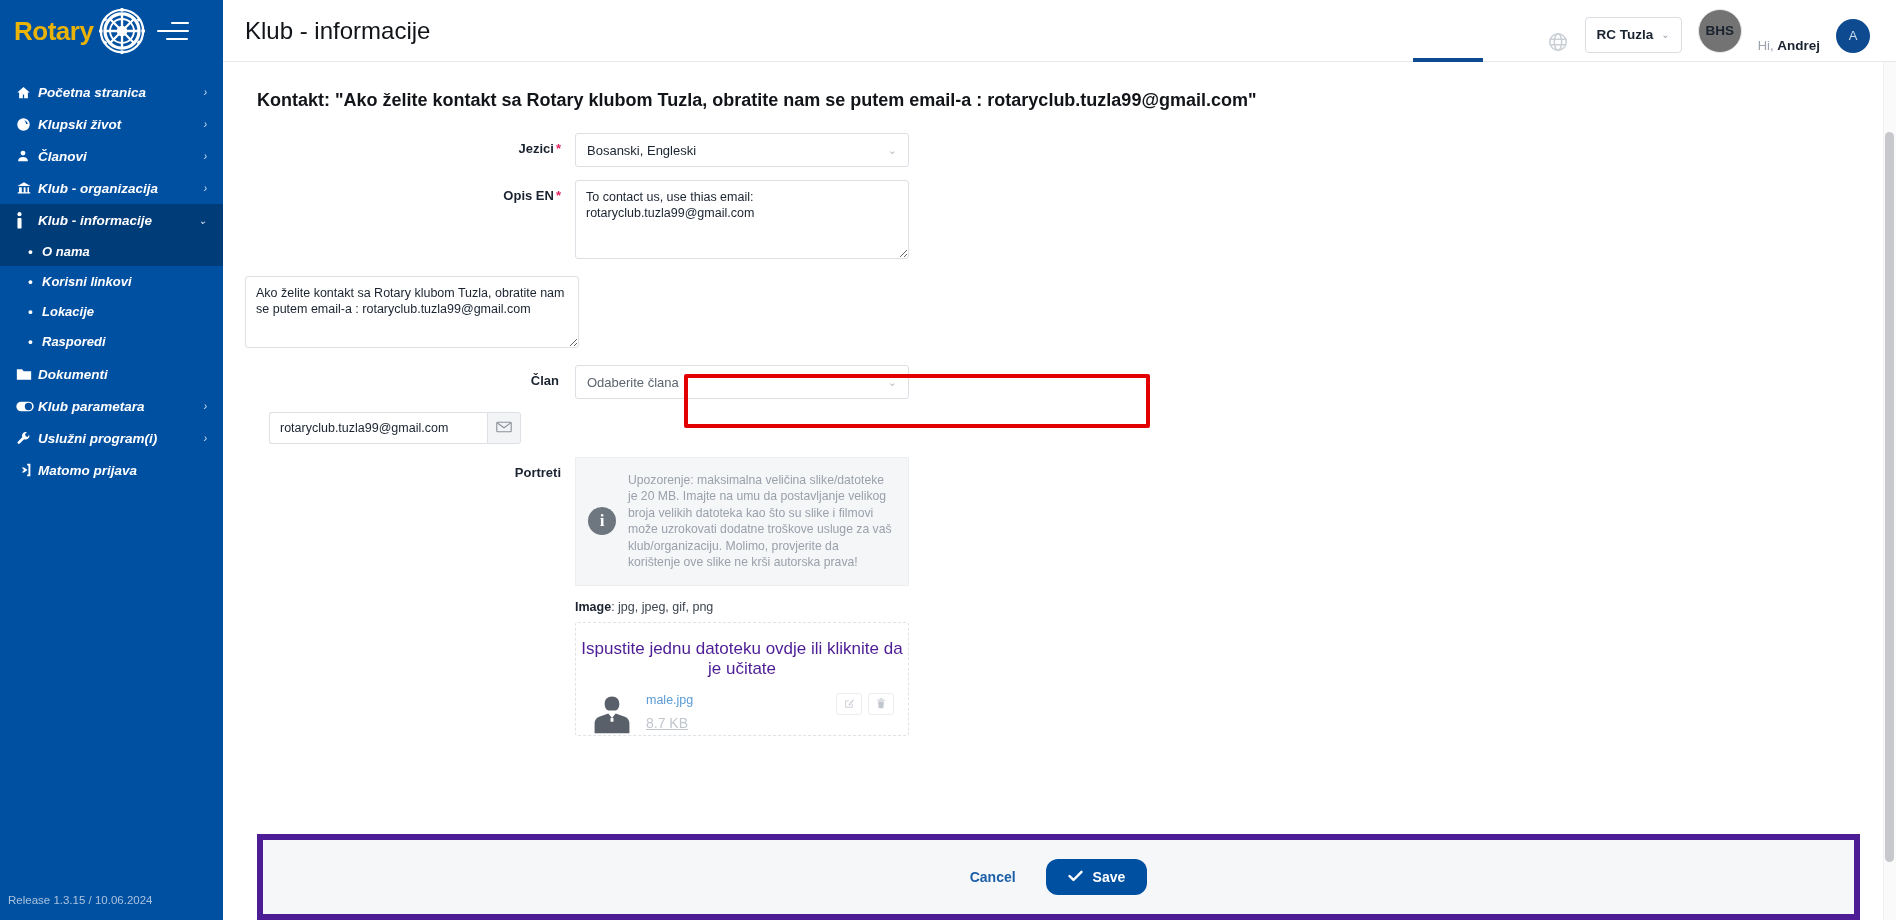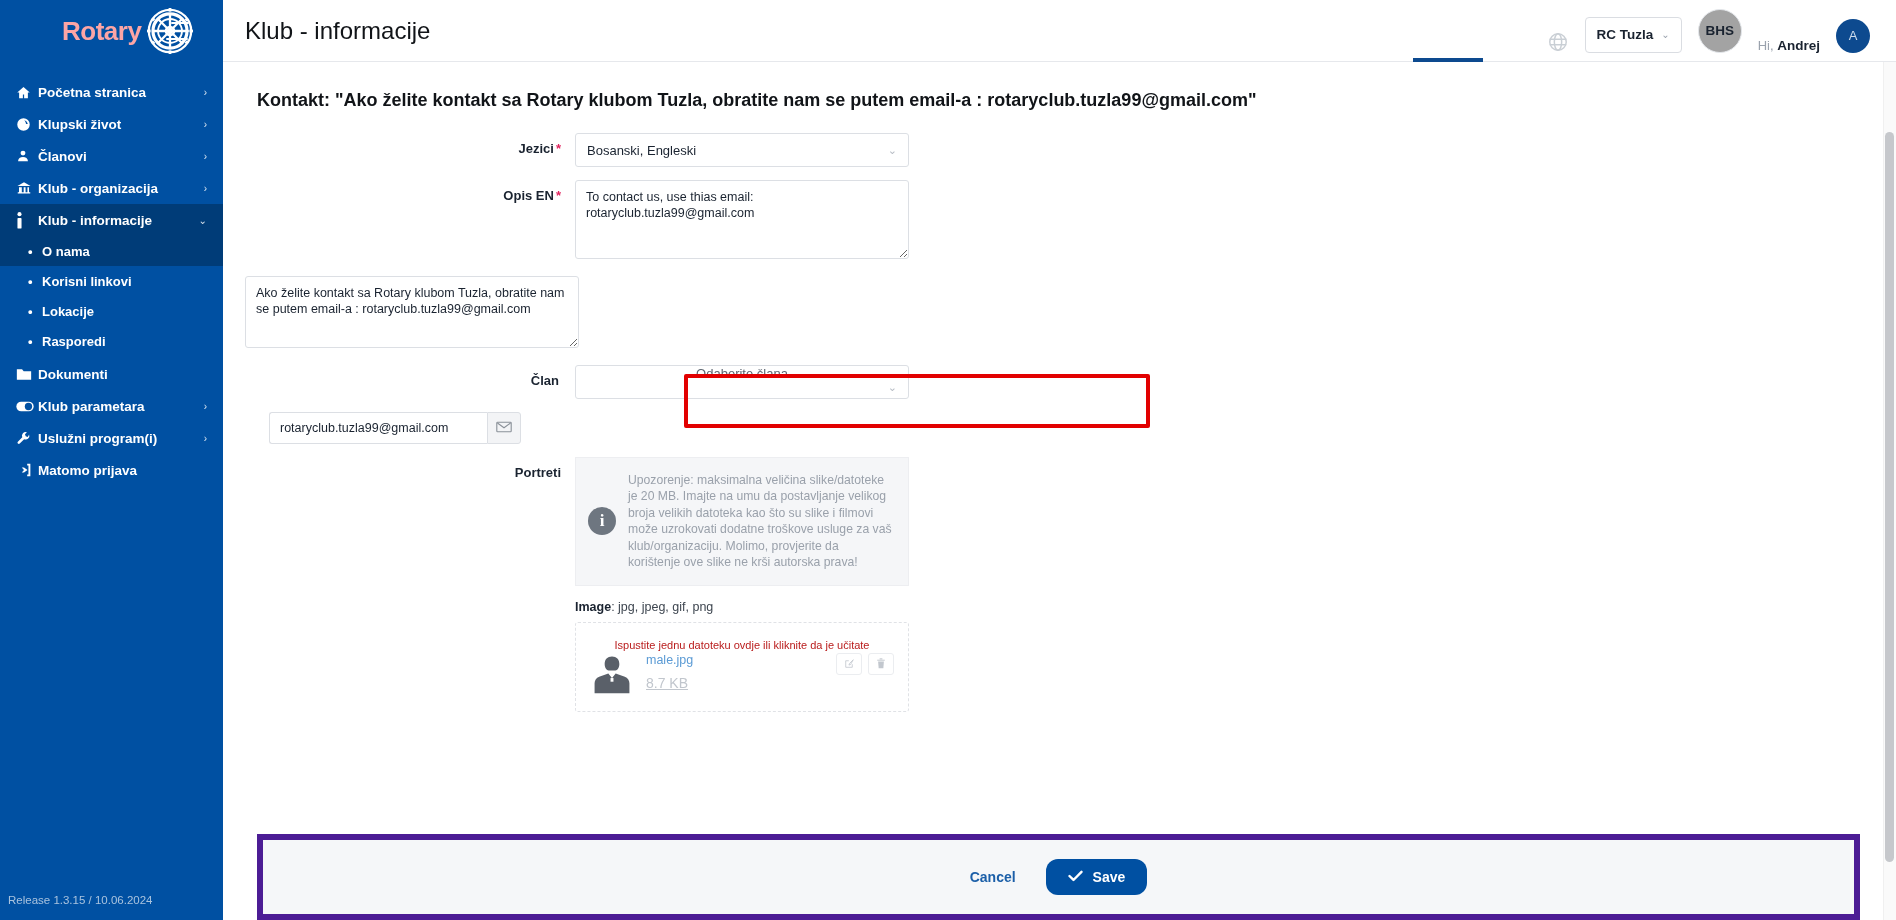--- a/index.html
+++ b/index.html
@@ -21,37 +21,36 @@
     overflow: hidden;
   }
   .brand {
     height: 62px;
     display: flex; align-items: center;
     padding-left: 14px;
     gap: 6px;
   }
   .brand-word {
     font-size: 26px; font-weight: 700; letter-spacing: -0.5px;
-    color: #fca5a5;
-    margin-left: 48px;
+    color: #eab308;
   }
   .brand-mark { width: 46px; height: 46px; }
   .hamburger {
     position: absolute; right: 26px; top: 18px;
     width: 40px; height: 28px; cursor: pointer;
   }
   .hamburger i {
     display: block; height: 2px; background: #ffffff; border-radius: 1px;
     position: absolute;
   }
   .hamburger i:nth-child(1) { width: 18px; left: 14px; top: 4px; }
   .hamburger i:nth-child(2) { width: 32px; left: 0px;  top: 12px; }
   .hamburger i:nth-child(3) { width: 22px; left: 9px;  top: 20px; }
 
-  .nav { margin-top: 14px; }
+  .nav { margin-top: 14px; font-style: italic; }
   .nav-item {
     display: flex; align-items: center;
     height: 32px; padding: 0 16px 0 16px;
     font-size: 13.5px; font-weight: 700;
     color: #ffffff; cursor: pointer; position: relative;
   }
   .nav-item.active { background: #003c78; }
   .nav-ico {
     width: 22px; flex: 0 0 22px; display: flex; align-items: center;
     justify-content: flex-start;
@@ -95,21 +94,21 @@
   .org-select {
     border: 1px solid #dadde2; border-radius: 4px;
     height: 36px; min-width: 88px;
     display: flex; align-items: center; gap: 8px;
     padding: 0 11px; font-size: 13.5px; font-weight: 700;
     color: #1a2330; cursor: pointer; background: #fff;
   }
   .org-caret { font-size: 10px; color: #9aa2ad; font-weight: 400; }
   .lang-btn {
     width: 44px; height: 44px; border-radius: 50%;
-    border: 1px solid #e3e6ea; background: #a3a3a3;
+    border: 1px solid #e3e6ea; background: #737373;
     display: flex; align-items: center; justify-content: center;
     font-size: 13.5px; font-weight: 700; color: #1a2330; cursor: pointer;
   }
   .greet { font-size: 13px; color: #9aa2ad; }
   .greet b { color: #1a2330; font-size: 13.5px; font-weight: 700; }
   .avatar {
     width: 34px; height: 34px; border-radius: 50%;
     background: #0d4a8f; color: #cddcec;
     display: flex; align-items: center; justify-content: center;
     font-size: 13px; cursor: pointer;
@@ -140,21 +139,21 @@
   }
   .req { color: #e0245e; font-weight: 700; margin-left: 2px; }
   .fctl { width: 334px; flex: 0 0 334px; position: relative; }
 
   .select-box {
     height: 34px; border: 1px solid #dcdfe4; border-radius: 3px;
     background: #fff; display: flex; align-items: center;
     padding: 0 11px; font-size: 13px; color: #1a2330;
     cursor: pointer;
   }
-  .select-box.placeholder { color: #5c6570; flex-direction: column; }
+  .select-box.placeholder { color: #5c6570; }
   .select-caret {
     margin-left: auto; font-size: 11px; color: #b6bcc4;
   }
   textarea.ta {
     width: 334px; border: 1px solid #dcdfe4; border-radius: 3px;
     background: #fff; font-family: "Liberation Sans", sans-serif;
     font-size: 12.5px; color: #1a2330; line-height: 1.28;
     padding: 8px 10px; resize: vertical; outline: none;
   }
   .ta-en { height: 79px; }
@@ -202,21 +201,22 @@
   .image-line {
     font-size: 12.5px; color: #3d454f; margin: 14px 0 8px 0;
   }
   .image-line b { color: #1a2330; text-align: center; }
 
   .dropzone {
     width: 334px; border: 1px dashed #e0e2e6; border-radius: 3px;
     background: #fff; padding: 16px 0 0 0; min-height: 90px;
   }
   .dz-text {
-    text-align: center; font-size: 11px; color: #b91c1c;
+    text-align: center; font-size: 17px; color: #4c1d95;
+    margin-bottom: 12px;
   }
   .file-row {
     display: flex; align-items: flex-start;
     padding: 0 14px 0 14px; gap: 12px;
   }
   .file-thumb {
     width: 44px; height: 44px; flex: 0 0 44px;
     display: flex; align-items: center; justify-content: center;
     overflow: hidden;
   }

